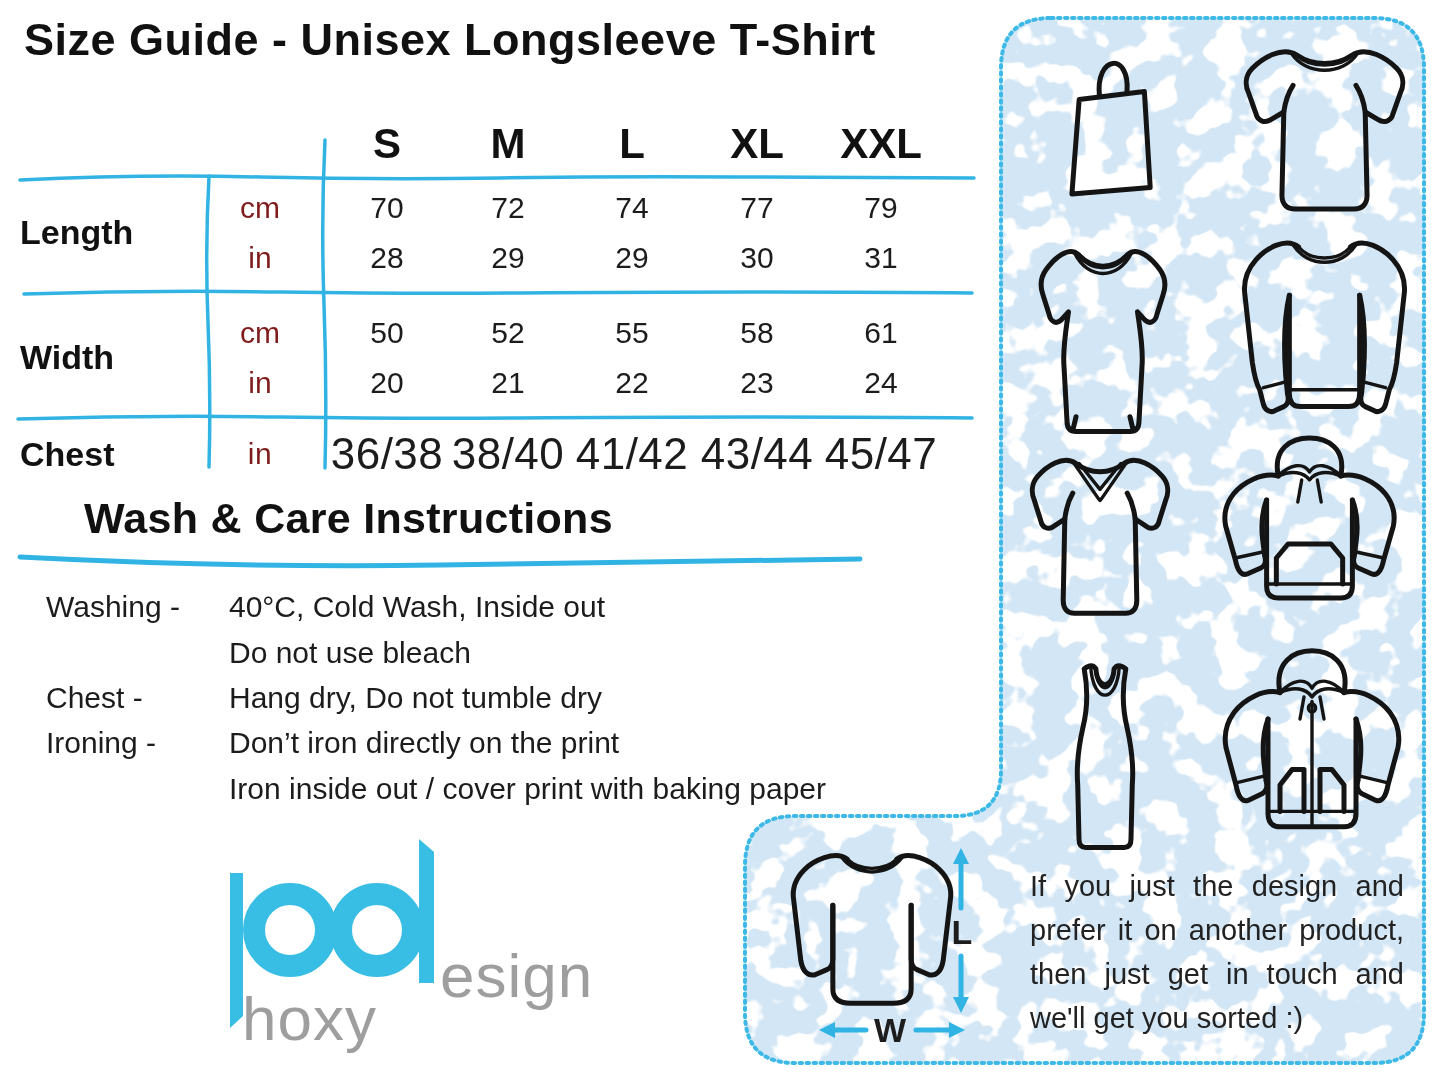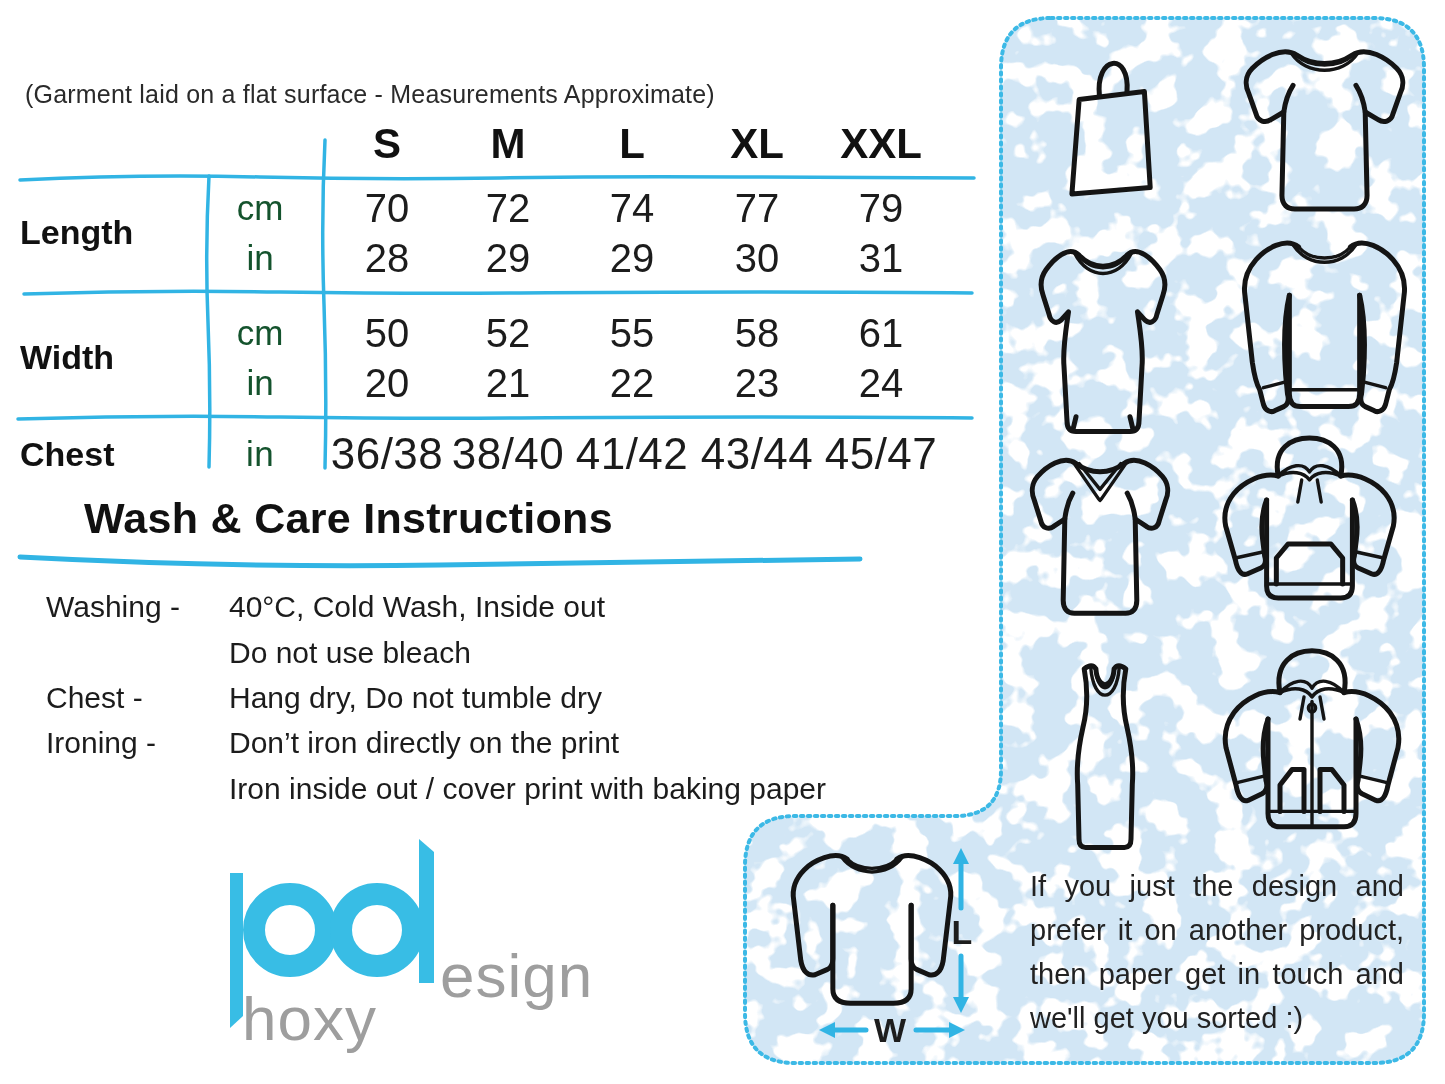--- a/index.html
+++ b/index.html
@@ -5,28 +5,28 @@
   html,body{margin:0;padding:0;background:#ffffff;}
   .canvas{
     position:relative;width:1445px;height:1084px;overflow:hidden;background:#ffffff;
     font-family:"Liberation Sans","DejaVu Sans",sans-serif;color:#1c1c1c;
   }
   .abs{position:absolute;margin:0;}
   
   .title{left:24px;top:14px;font-size:45px;font-weight:800;letter-spacing:.5px;color:#111;}
   .subtitle{left:25px;top:80px;font-size:25px;font-weight:400;letter-spacing:.2px;color:#2a2a2a;}
   
-  .cell{position:absolute;width:124px;height:48px;line-height:48px;text-align:center;font-size:40px;color:#1c1c1c;}
+  .cell{position:absolute;width:124px;height:48px;line-height:48px;text-align:center;font-size:30px;color:#1c1c1c;}
   .c0{left:325px}.c1{left:446px}.c2{left:570px}.c3{left:695px}.c4{left:819px}
   .rowh{top:118px;height:52px;line-height:52px;font-weight:bold;font-size:42px;color:#111;}
   .r-lcm{top:184px}.r-lin{top:234px}.r-wcm{top:309px}.r-win{top:359px}
   .r-ch{top:430px;font-size:44px;letter-spacing:.5px}
   .rlabel{position:absolute;left:20px;width:180px;height:48px;line-height:48px;text-align:left;font-weight:bold;font-size:34px;color:#111;}
   .lab-length{top:208px}.lab-width{top:333px}.lab-chest{top:430px}
-  .runit{position:absolute;left:212px;width:96px;height:48px;line-height:48px;text-align:center;font-size:35px;color:#14532d;}
+  .runit{position:absolute;left:212px;width:96px;height:48px;line-height:48px;text-align:center;font-size:30px;color:#7f1d1d;}
   
   .care-head{left:84px;top:494px;font-size:43px;font-weight:800;letter-spacing:.3px;color:#111;}
   .term{position:absolute;left:46px;height:46px;line-height:46px;font-size:30px;color:#1c1c1c;}
   .ctext{position:absolute;left:229px;height:46px;line-height:46px;font-size:30px;color:#1c1c1c;}
   .cl0{top:584px}.cl1{top:630px}.cl2{top:675px}.cl3{top:720px}.cl4{top:766px}
   
   .note-line{position:absolute;left:1030px;width:374px;height:44px;line-height:44px;
     font-size:29px;color:#222;text-align:justify;text-align-last:justify;}
   .n0{top:864px}.n1{top:908px}.n2{top:952px}.n3{top:996px;text-align-last:left;}
   .l-label{left:944px;top:912px;width:36px;height:40px;line-height:40px;text-align:center;
@@ -152,21 +152,21 @@
     <g>
       <path class="blue-line" stroke-width="3.5" d="M20 180 Q140 174 260 177 T500 178 T740 177 T974 178"></path>
       <path class="blue-line" stroke-width="3.5" d="M24 294 Q150 290 280 292 T520 293 T760 292 T972 293"></path>
       <path class="blue-line" stroke-width="3.5" d="M18 419 Q150 415 280 417 T520 418 T760 417 T972 418"></path>
       <path class="blue-line" stroke-width="3.5" d="M209 176 Q205 250 208 322 T209 467"></path>
       <path class="blue-line" stroke-width="3.5" d="M325 140 Q321 220 324 304 T325 468"></path>
     </g>
     <path class="blue-line" stroke-width="5" d="M20 557 Q230 568 440 565 T860 559"></path>
   </svg>
 
-  <div class="abs subtitle">(Garment laid on a flat surface - Measurements Approximate)</div>
+  <div class="abs title">Size Guide - Unisex Longsleeve T-Shirt</div>
 
   <span class="cell rowh c0">S</span>
   <span class="cell rowh c1">M</span>
   <span class="cell rowh c2">L</span>
   <span class="cell rowh c3">XL</span>
   <span class="cell rowh c4">XXL</span>
 
   <span class="rlabel lab-length">Length</span>
   <span class="rlabel lab-width">Width</span>
   <span class="rlabel lab-chest">Chest</span>
@@ -225,16 +225,16 @@
     <polygon points="204,9 219,22 219,153 204,153" fill="#38bde5"></polygon>
     <text class="logo-gray" x="225" y="167">esign</text>
     <text class="logo-gray" x="27" y="210">hoxy</text>
   </svg>
 
   <span class="abs l-label">L</span>
   <span class="abs w-label">W</span>
 
   <div class="note-line n0">If you just the design and</div>
   <div class="note-line n1">prefer it on another product,</div>
-  <div class="note-line n2">then paper get in touch and</div>
+  <div class="note-line n2">then just get in touch and</div>
   <div class="note-line n3">we'll get you sorted :)</div>
 
 </div>
 
 </body></html>

